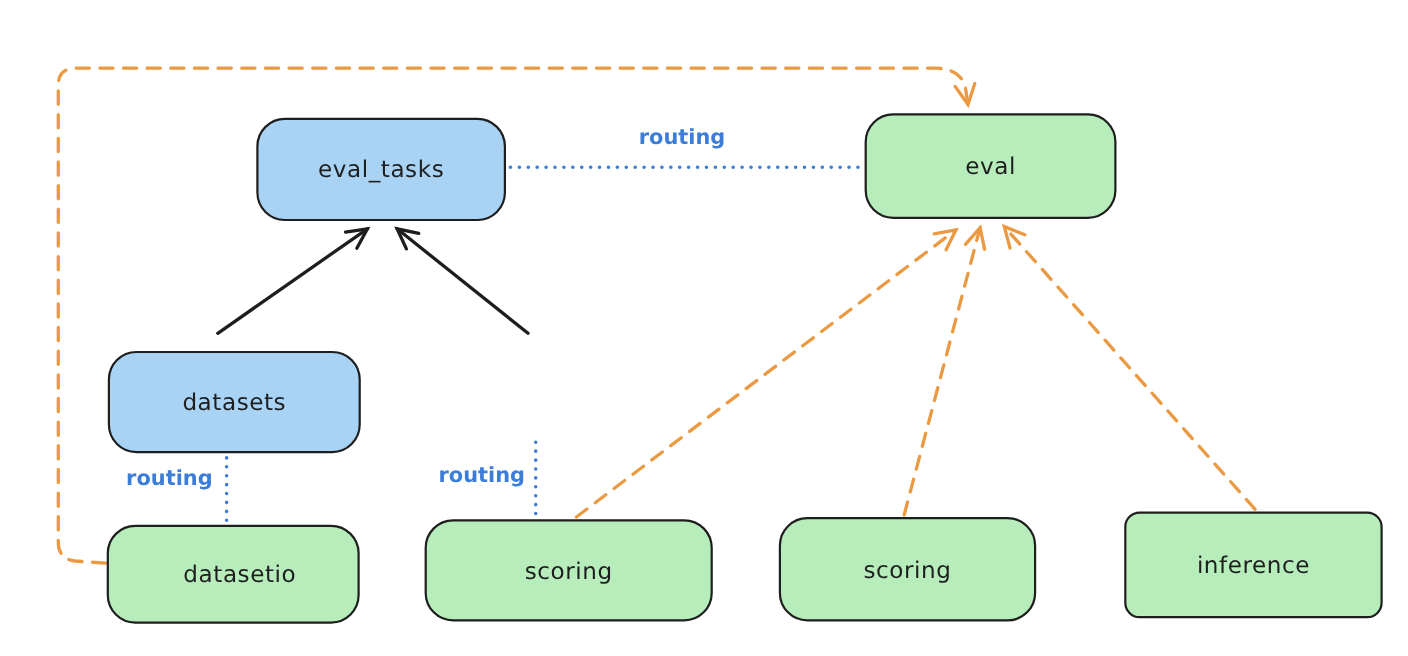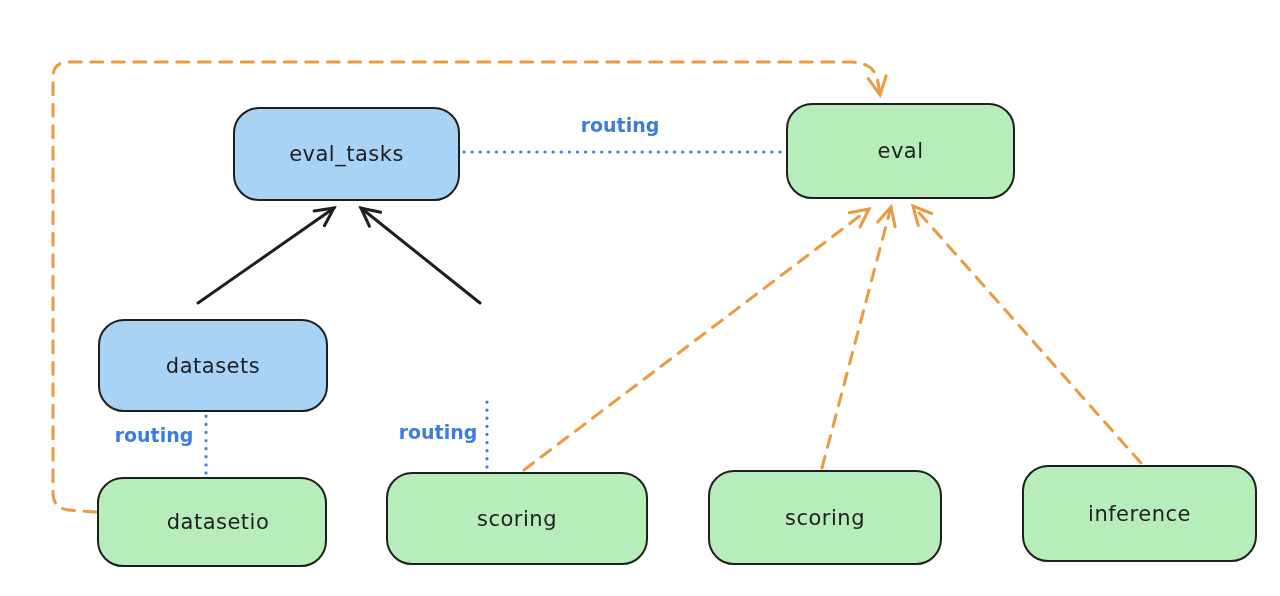--- a/index.html
+++ b/index.html
@@ -74,21 +74,21 @@
   </div>
 
   <div class="node green" style="left:386px; top:472px; width:262px; height:93px;">
     <span>scoring</span>
   </div>
 
   <div class="node green" style="left:708px; top:470px; width:234px; height:95px;">
     <span>scoring</span>
   </div>
 
-  <div class="node green" style="left:1022px; top:465px; width:235px; height:97px;">
+  <div class="node green" style="left:1022px; top:465px; width:235px; height:97px;border-radius:14px;">
     <span>inference</span>
   </div>
 
   <div class="edge-label" style="left:572px; top:114px; width:96px;">routing</div>
   <div class="edge-label" style="left:110px; top:424px; width:88px;">routing</div>
   <div class="edge-label" style="left:396px; top:421px; width:84px;">routing</div>
 
 </div>
 
 </body></html>

